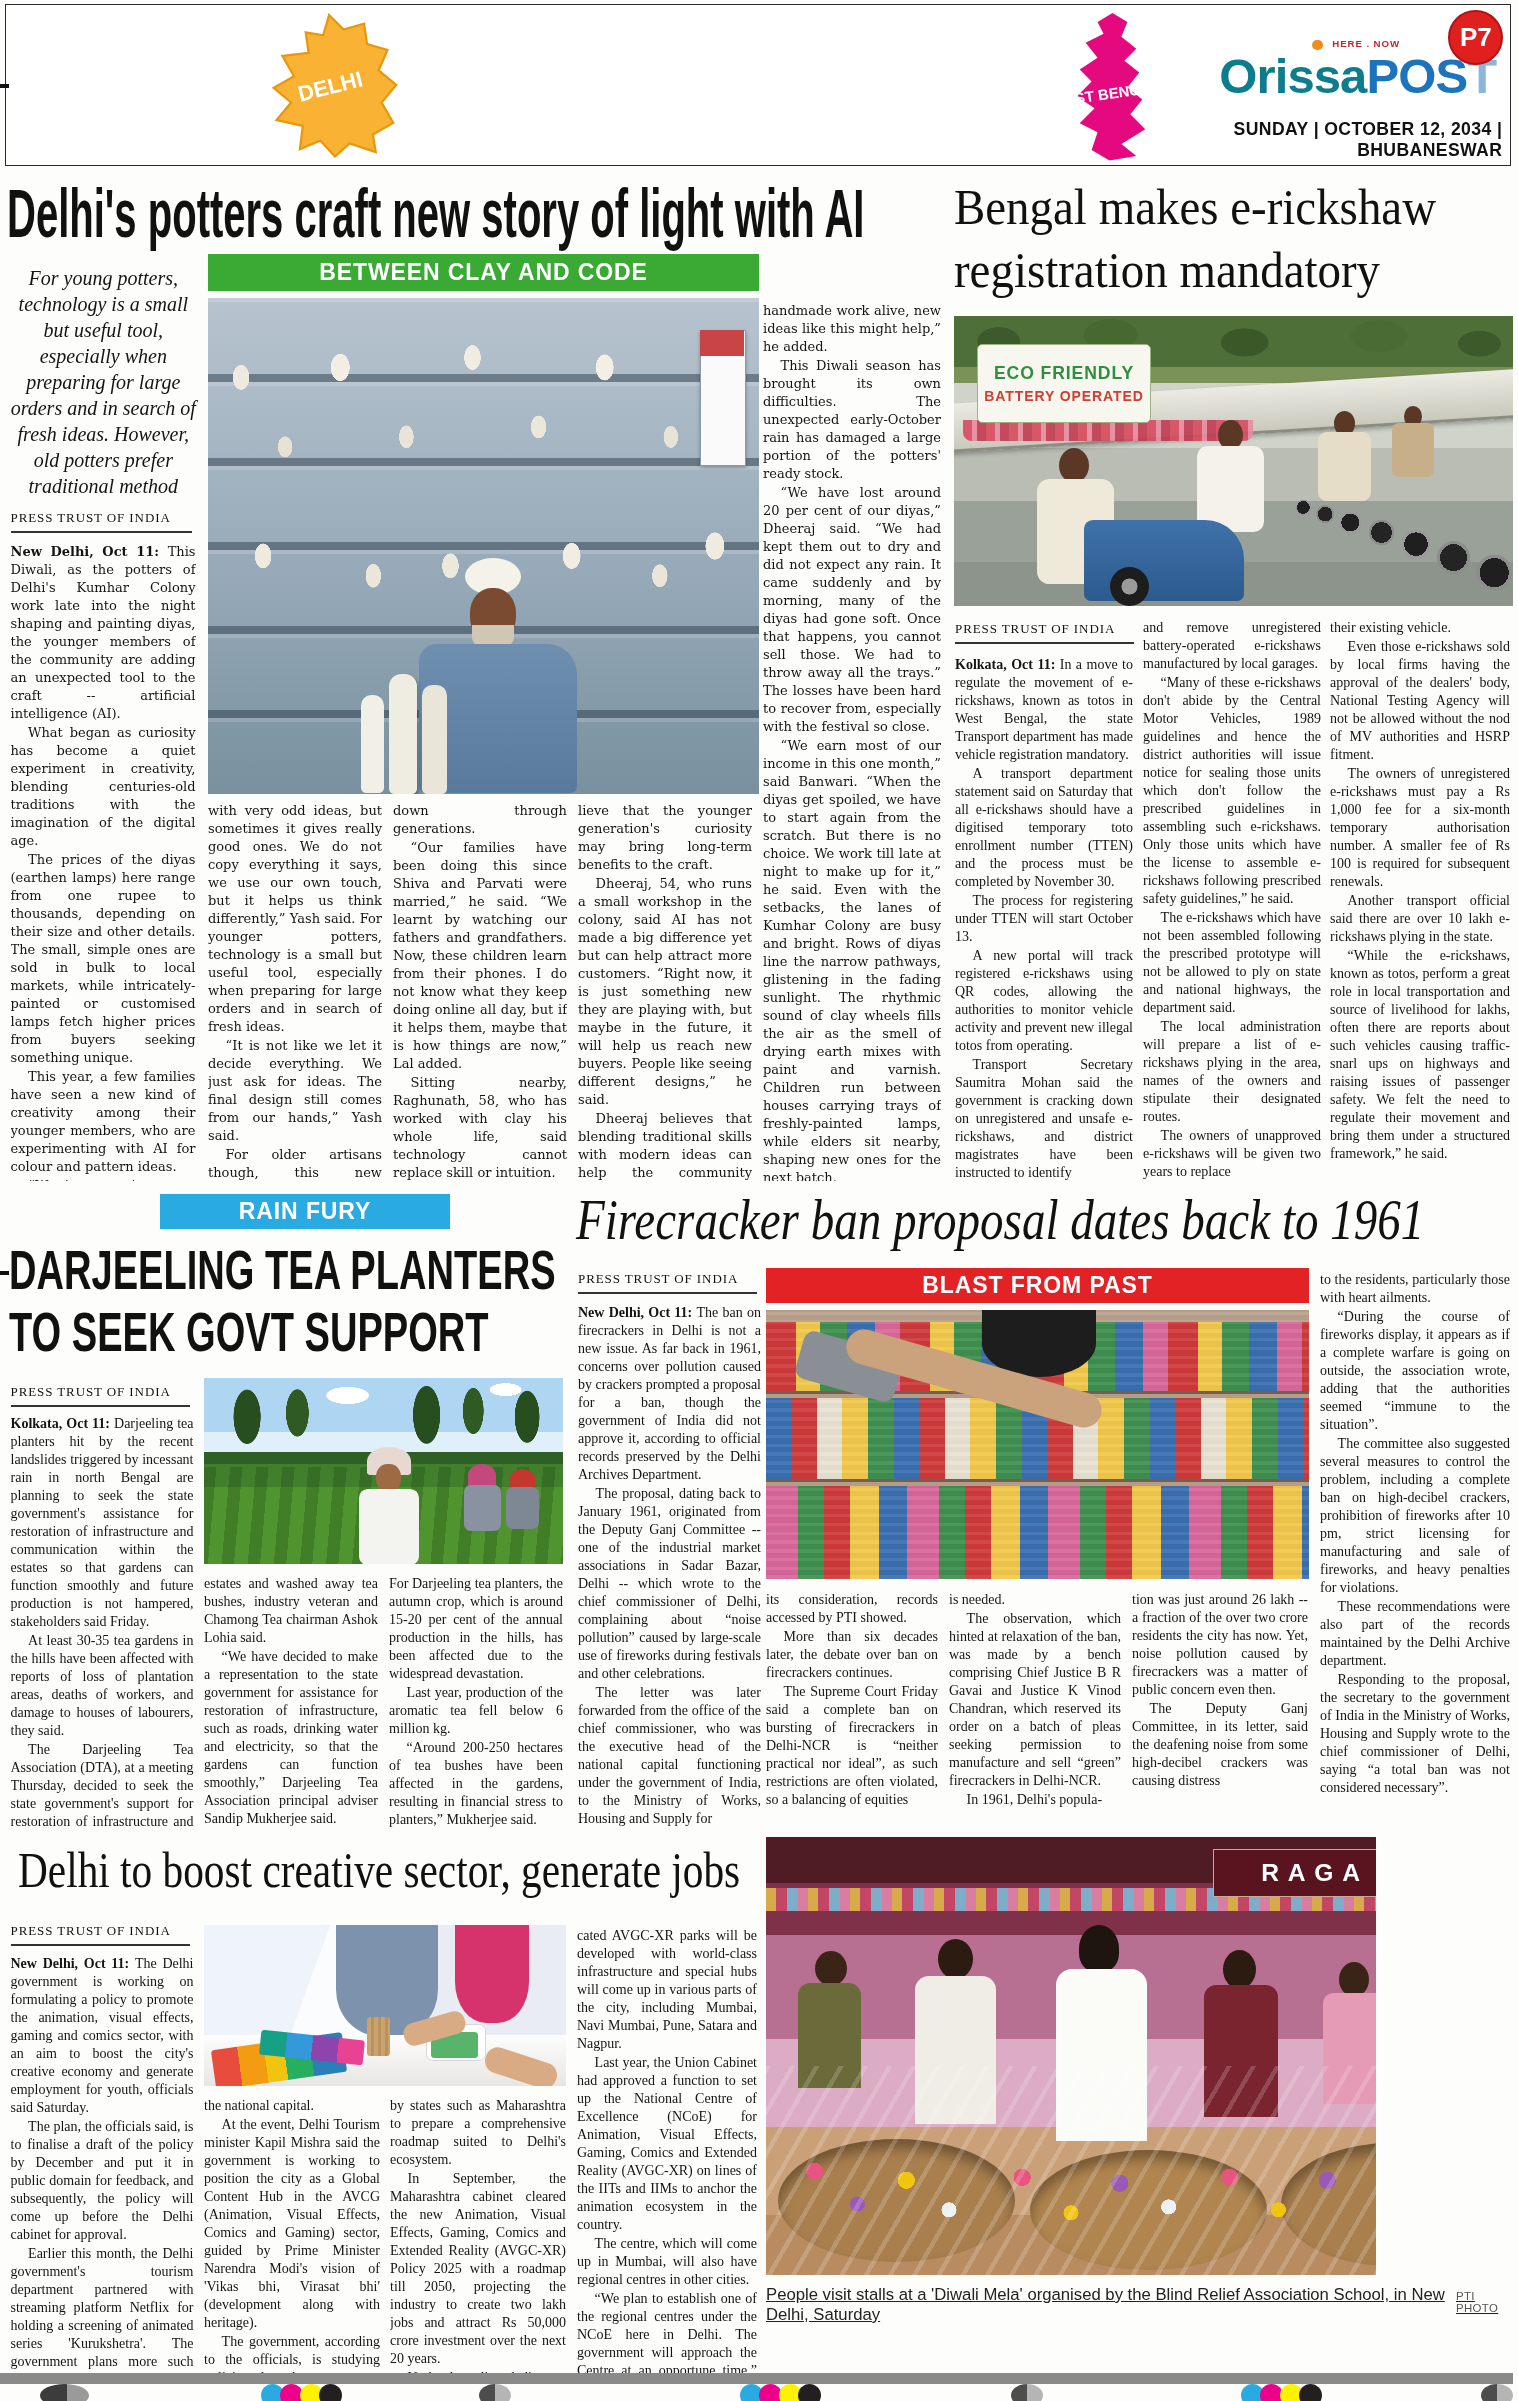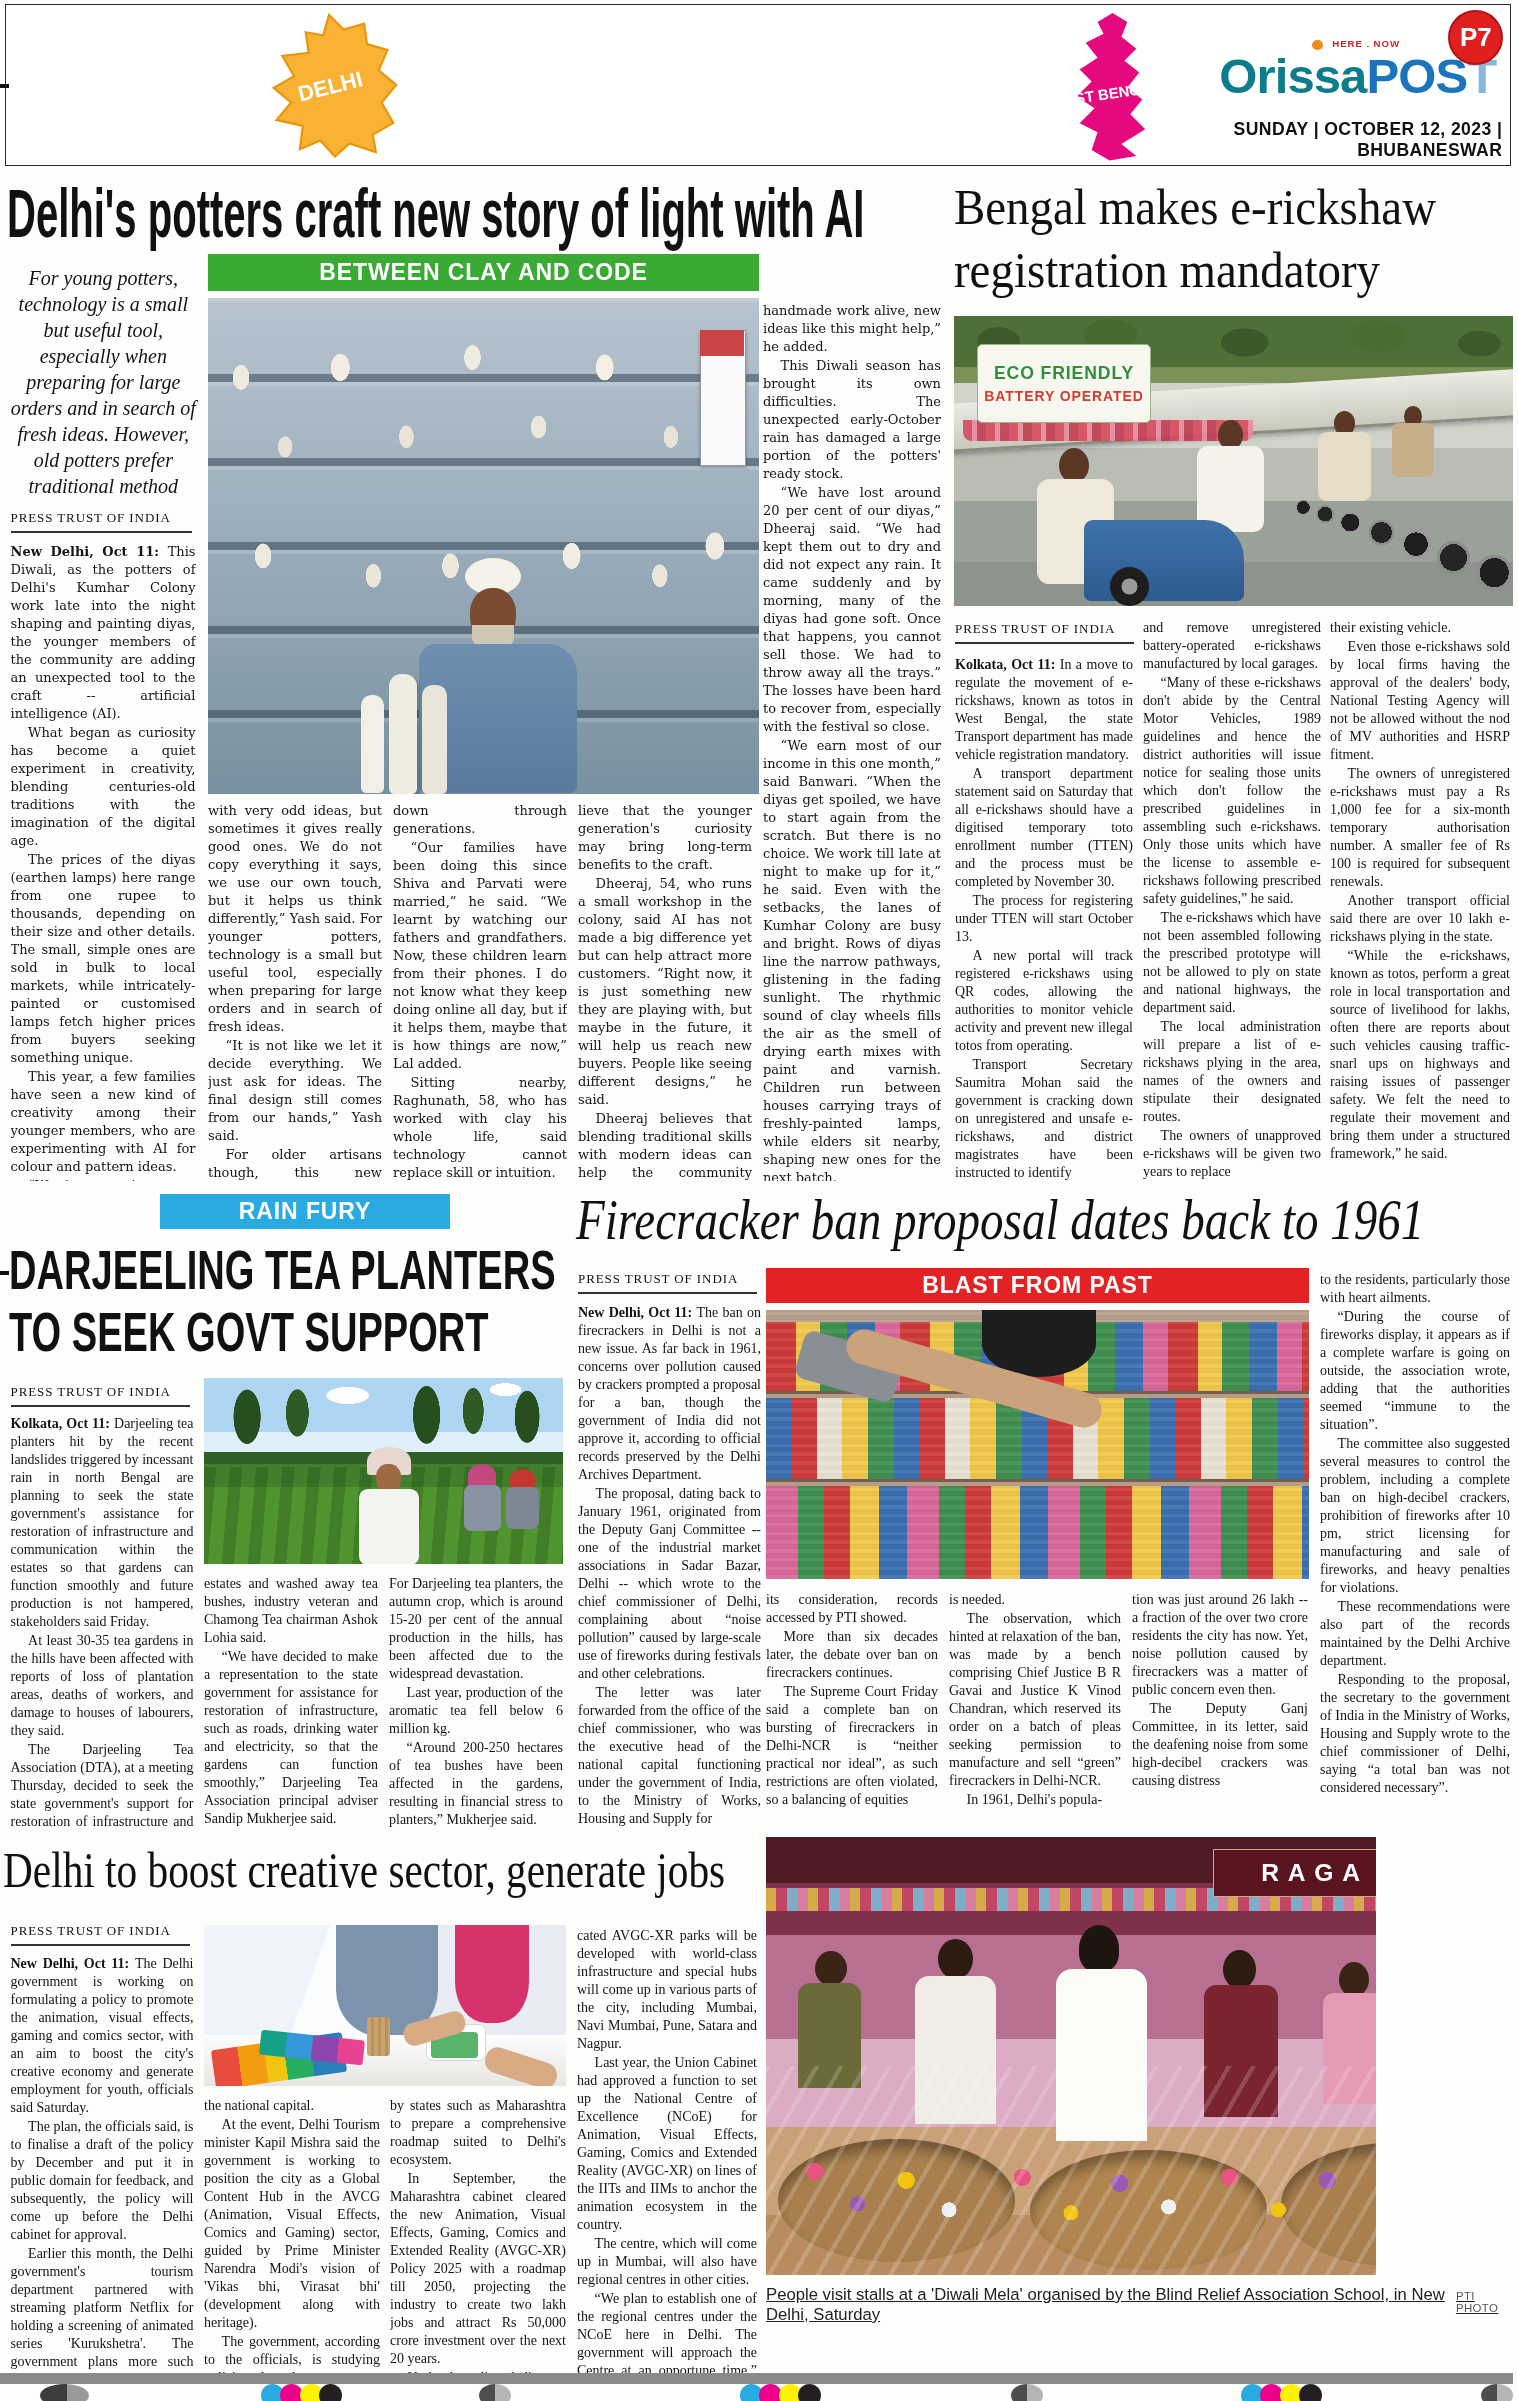--- a/index.html
+++ b/index.html
@@ -66,21 +66,21 @@
     <svg class="map-svg" style="left:1044px;top:8.8px;" width="116" height="149" viewBox="0 0 70 100">
       <polygon points="38,0 48,6 44,16 54,24 46,32 56,40 48,50 58,58 50,68 60,78 44,88 54,96 36,99 24,92 28,80 16,74 26,64 14,56 24,46 16,38 28,30 20,20 32,14 28,6" fill="#e5097f"></polygon>
       <text x="34" y="58" text-anchor="middle" transform="rotate(-8 34 58)" font-family="Liberation Sans, sans-serif" font-size="10" font-weight="bold" fill="#ffffff">WEST BENGAL</text>
     </svg>
     <div class="brand">
       <span class="brand-dot"></span>
       <span class="brand-tag">HERE . NOW</span>
       <div class="brand-row">
         <span class="brand-orissa">Orissa</span><span class="brand-post">POS</span><span class="brand-post-t">T</span>
       </div>
-      <div class="dateline">SUNDAY | OCTOBER 12, 2023 | BHUBANESWAR</div>
+      <div class="dateline">SUNDAY | OCTOBER 12, 2034 | BHUBANESWAR</div>
     </div>
     <div class="p7">P7</div>
   </header>
 
   <h1 class="headline-sans" style="left:7px;top:174px;margin:0;">
     <span class="squeeze" style="font:bold 69px 'Liberation Sans',sans-serif;transform:scaleX(.58);">Delhi's potters craft new story of light with AI</span>
   </h1>
   <div class="col" style="left:8.8px;top:265px;width:189px;height:230px;text-align:center;
        font:italic 20px/26px 'Liberation Serif',serif;">For young potters, technology is a small but useful tool, especially when preparing for large orders and in search of fresh ideas. However, old potters prefer traditional method over AI</div>
   <div class="byline" style="left:10.5px;top:510px;width:181px;">PRESS TRUST OF INDIA</div>
@@ -287,21 +287,21 @@
       <p>The Deputy Ganj Committee, in its letter, said the deafening noise from some high-decibel crackers was causing distress</p>
     </div>
   <div class="col body-std" style="left:1320px;top:1271px;width:190px;height:563px;">
       <p>to the residents, particularly those with heart ailments.</p>
       <p>“During the course of fireworks display, it appears as if a complete warfare is going on outside, the association wrote, adding that the authorities seemed “immune to the situation”.</p>
       <p>The committee also suggested several measures to control the problem, including a complete ban on high-decibel crackers, prohibition of fireworks after 10 pm, strict licensing for manufacturing and sale of fireworks, and heavy penalties for violations.</p>
       <p>These recommendations were also part of the records maintained by the Delhi Archive department.</p>
       <p>Responding to the proposal, the secretary to the government of India in the Ministry of Works, Housing and Supply wrote to the chief commissioner of Delhi, saying “a total ban was not considered necessary”.</p>
     </div>
 
-  <h1 class="headline-serif" style="left:3px;top:1841px;margin:0;font:51px 'Liberation Serif',serif;">
+  <h1 class="headline-serif" style="left:18px;top:1841px;margin:0;font:51px 'Liberation Serif',serif;">
     <span class="squeeze" style="transform:scaleX(.81);">Delhi to boost creative sector, generate jobs</span>
   </h1>
   <div class="byline" style="left:10.5px;top:1923px;width:179px;">PRESS TRUST OF INDIA</div>
   <div class="photo" style="left:204px;top:1925px;width:362px;height:161px;
        background:linear-gradient(110deg,#eef4fa 0 30%,#fbfcfe 30% 55%,#e9edf3 55%);">
     <div class="shape" style="left:132px;top:0;width:102px;height:111px;background:#7d93ad;border-radius:0 0 42% 42%;"></div>
     <div class="shape" style="left:251px;top:0;width:74px;height:98px;background:#d6336c;border-radius:0 0 42% 42%;"></div>
     <div class="shape" style="left:0;bottom:0;width:100%;height:51px;background:linear-gradient(#fdfdfd,#e8e6e2);"></div>
     <div class="shape" style="left:8.8px;bottom:5.3px;width:132px;height:40px;border-radius:3.5px;transform:rotate(-8deg);
       background:linear-gradient(90deg,#e74c3c 0 20%,#f39c12 20% 40%,#f1c40f 40% 55%,#27ae60 55% 75%,#2980b9 75%);"></div>

